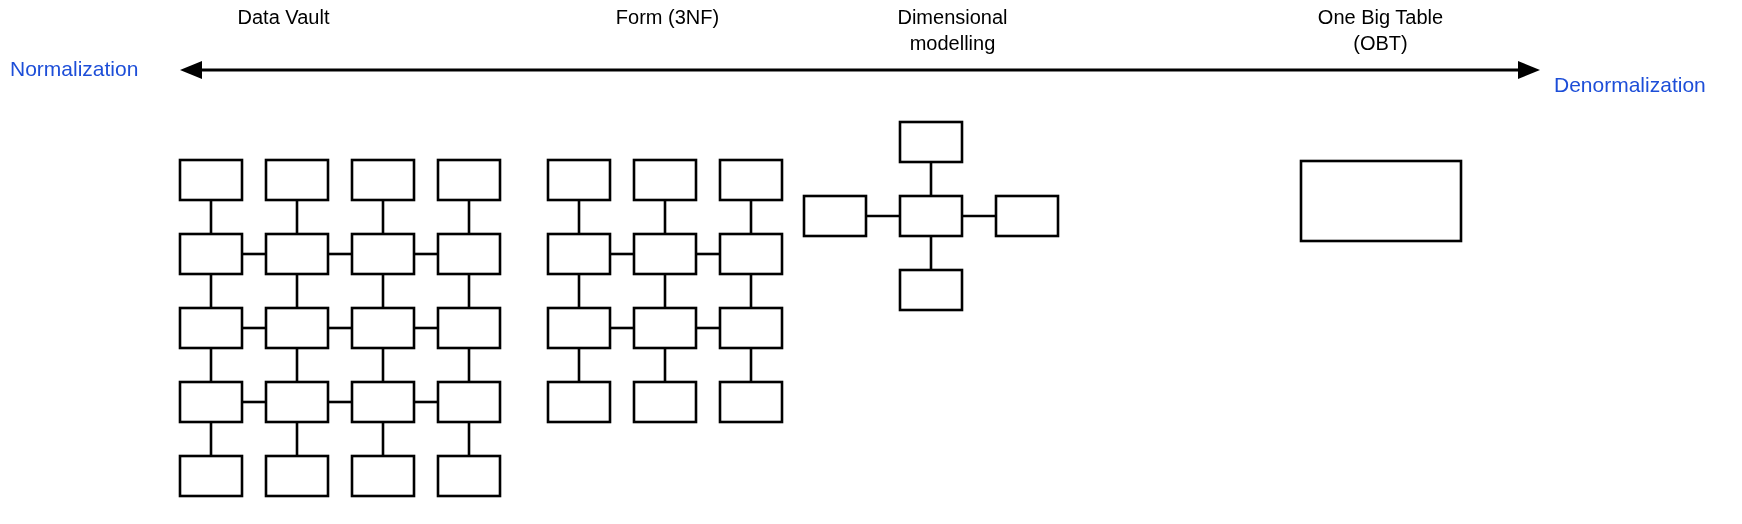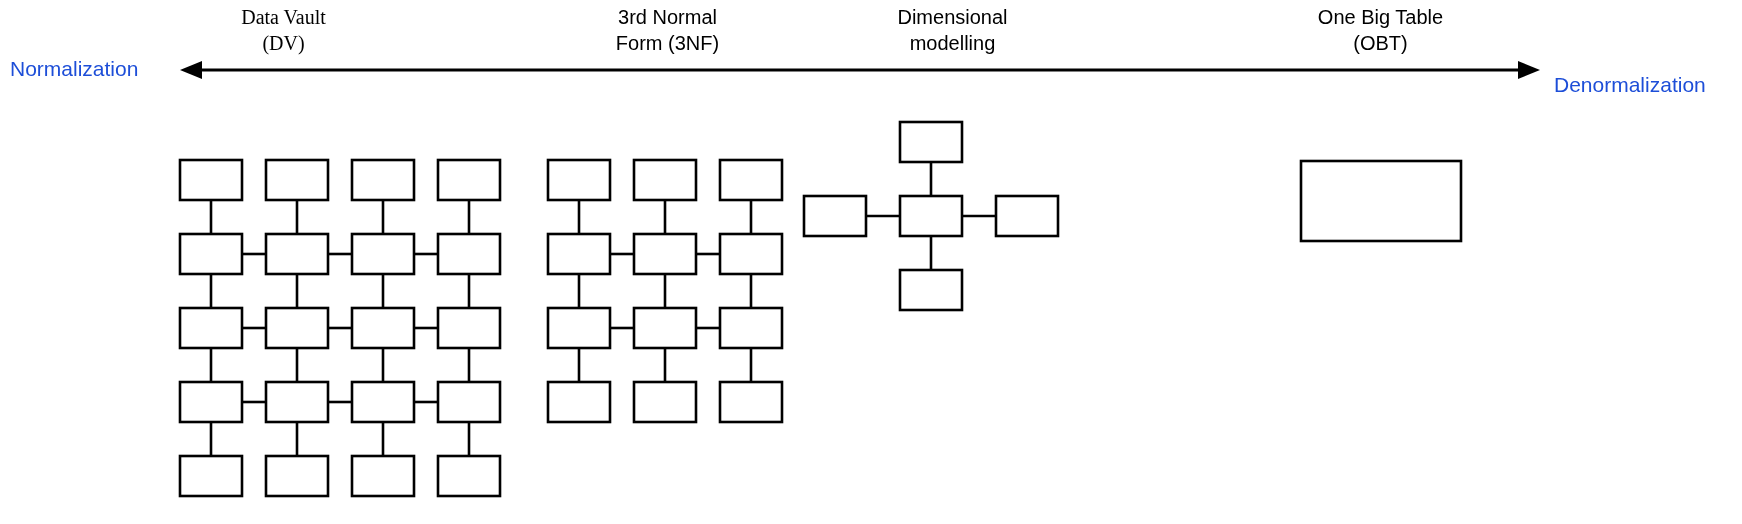--- a/index.html
+++ b/index.html
@@ -36,21 +36,21 @@
     font-size: 20px;
     color: #000000;
     text-align: center;
     line-height: 1.32;
     white-space: nowrap;
   }
   .col-header .l1,
   .col-header .l2 {
     display: block;
   }
-  #header-dv    { left: 181px; width: 205px; font-family: Liberation Serif, serif; }
+  #header-dv    { left: 181px; width: 205px; }
   #header-3nf   { left: 565px; width: 205px; }
   #header-dim   { left: 850px; width: 205px; }
   #header-obt   { left: 1278px; width: 205px; }
 
   #diagram-svg {
     position: absolute;
     left: 0;
     top: 0;
     width: 1742px;
     height: 524px;
@@ -78,25 +78,23 @@
 <body>
 
 <div id="canvas">
 
   <div class="axis-label" id="label-normalization">Normalization</div>
 
   <div class="axis-label" id="label-denormalization">Denormalization</div>
 
   <div class="col-header" id="header-dv">
     <span class="l1">Data Vault</span>
-    <span class="l2">(DV)</span>
   </div>
 
   <div class="col-header" id="header-3nf">
-    <span class="l1">3rd Normal</span>
     <span class="l2">Form (3NF)</span>
   </div>
 
   <div class="col-header" id="header-obt">
     <span class="l1">One Big Table</span>
     <span class="l2">(OBT)</span>
   </div>
 
   <div class="col-header" id="header-dim">
     <span class="l1">Dimensional</span>

